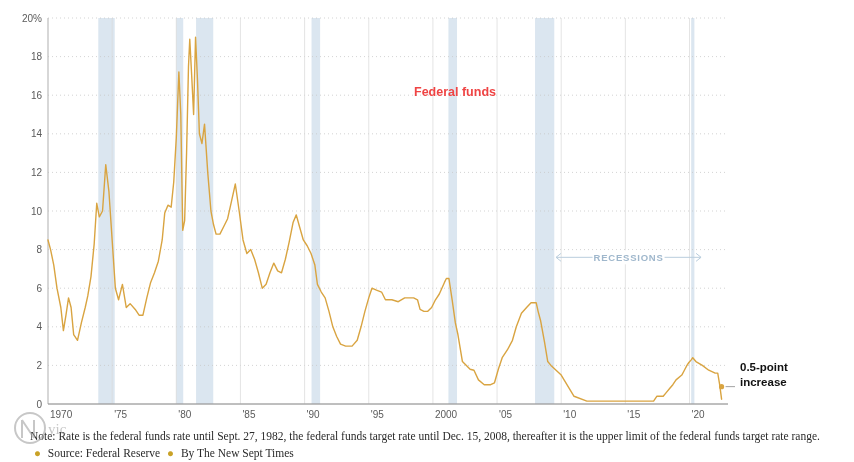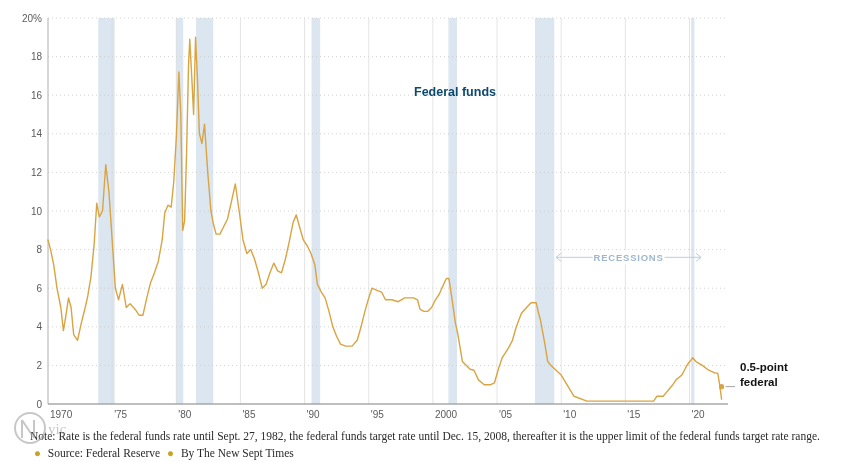--- a/index.html
+++ b/index.html
@@ -40,21 +40,21 @@
     padding: 0 4px;
   }
   .title-block {
     position: absolute;
     left: 380px;
     top: 84px;
     width: 150px;
     font-family: "Liberation Sans", sans-serif;
     font-size: 12.5px;
     font-weight: bold;
-    color: #0c4a6e;
+    color: #ef4444;
     line-height: 1.35;
     text-align: center;
   }
   .annot-right {
     position: absolute;
     left: 740px;
     top: 360px;
     width: 100px;
     font-family: "Liberation Sans", sans-serif;
     font-size: 11.5px;
@@ -165,21 +165,21 @@
         <text x="628.566037735849" y="260.82" text-anchor="middle" class="recession-label">RECESSIONS</text>
       </g>
   </svg>
 
   <div class="title-block">
     <div>Federal funds</div>
   </div>
 
   <div class="annot-right">
     <div>0.5-point</div>
-    <div>federal</div>
+    <div>increase</div>
   </div>
 
   <div class="note">
     <span>Note:</span>
     <span>Rate is the federal funds rate until Sept. 27, 1982, the federal funds target rate until Dec. 15, 2008, thereafter it is the upper limit of the federal funds target rate range.</span>
     <span class="sep">●</span>
     <span>Source: Federal Reserve</span>
     <span class="sep">●</span>
     <span>By The New Sept Times</span>
   </div>

